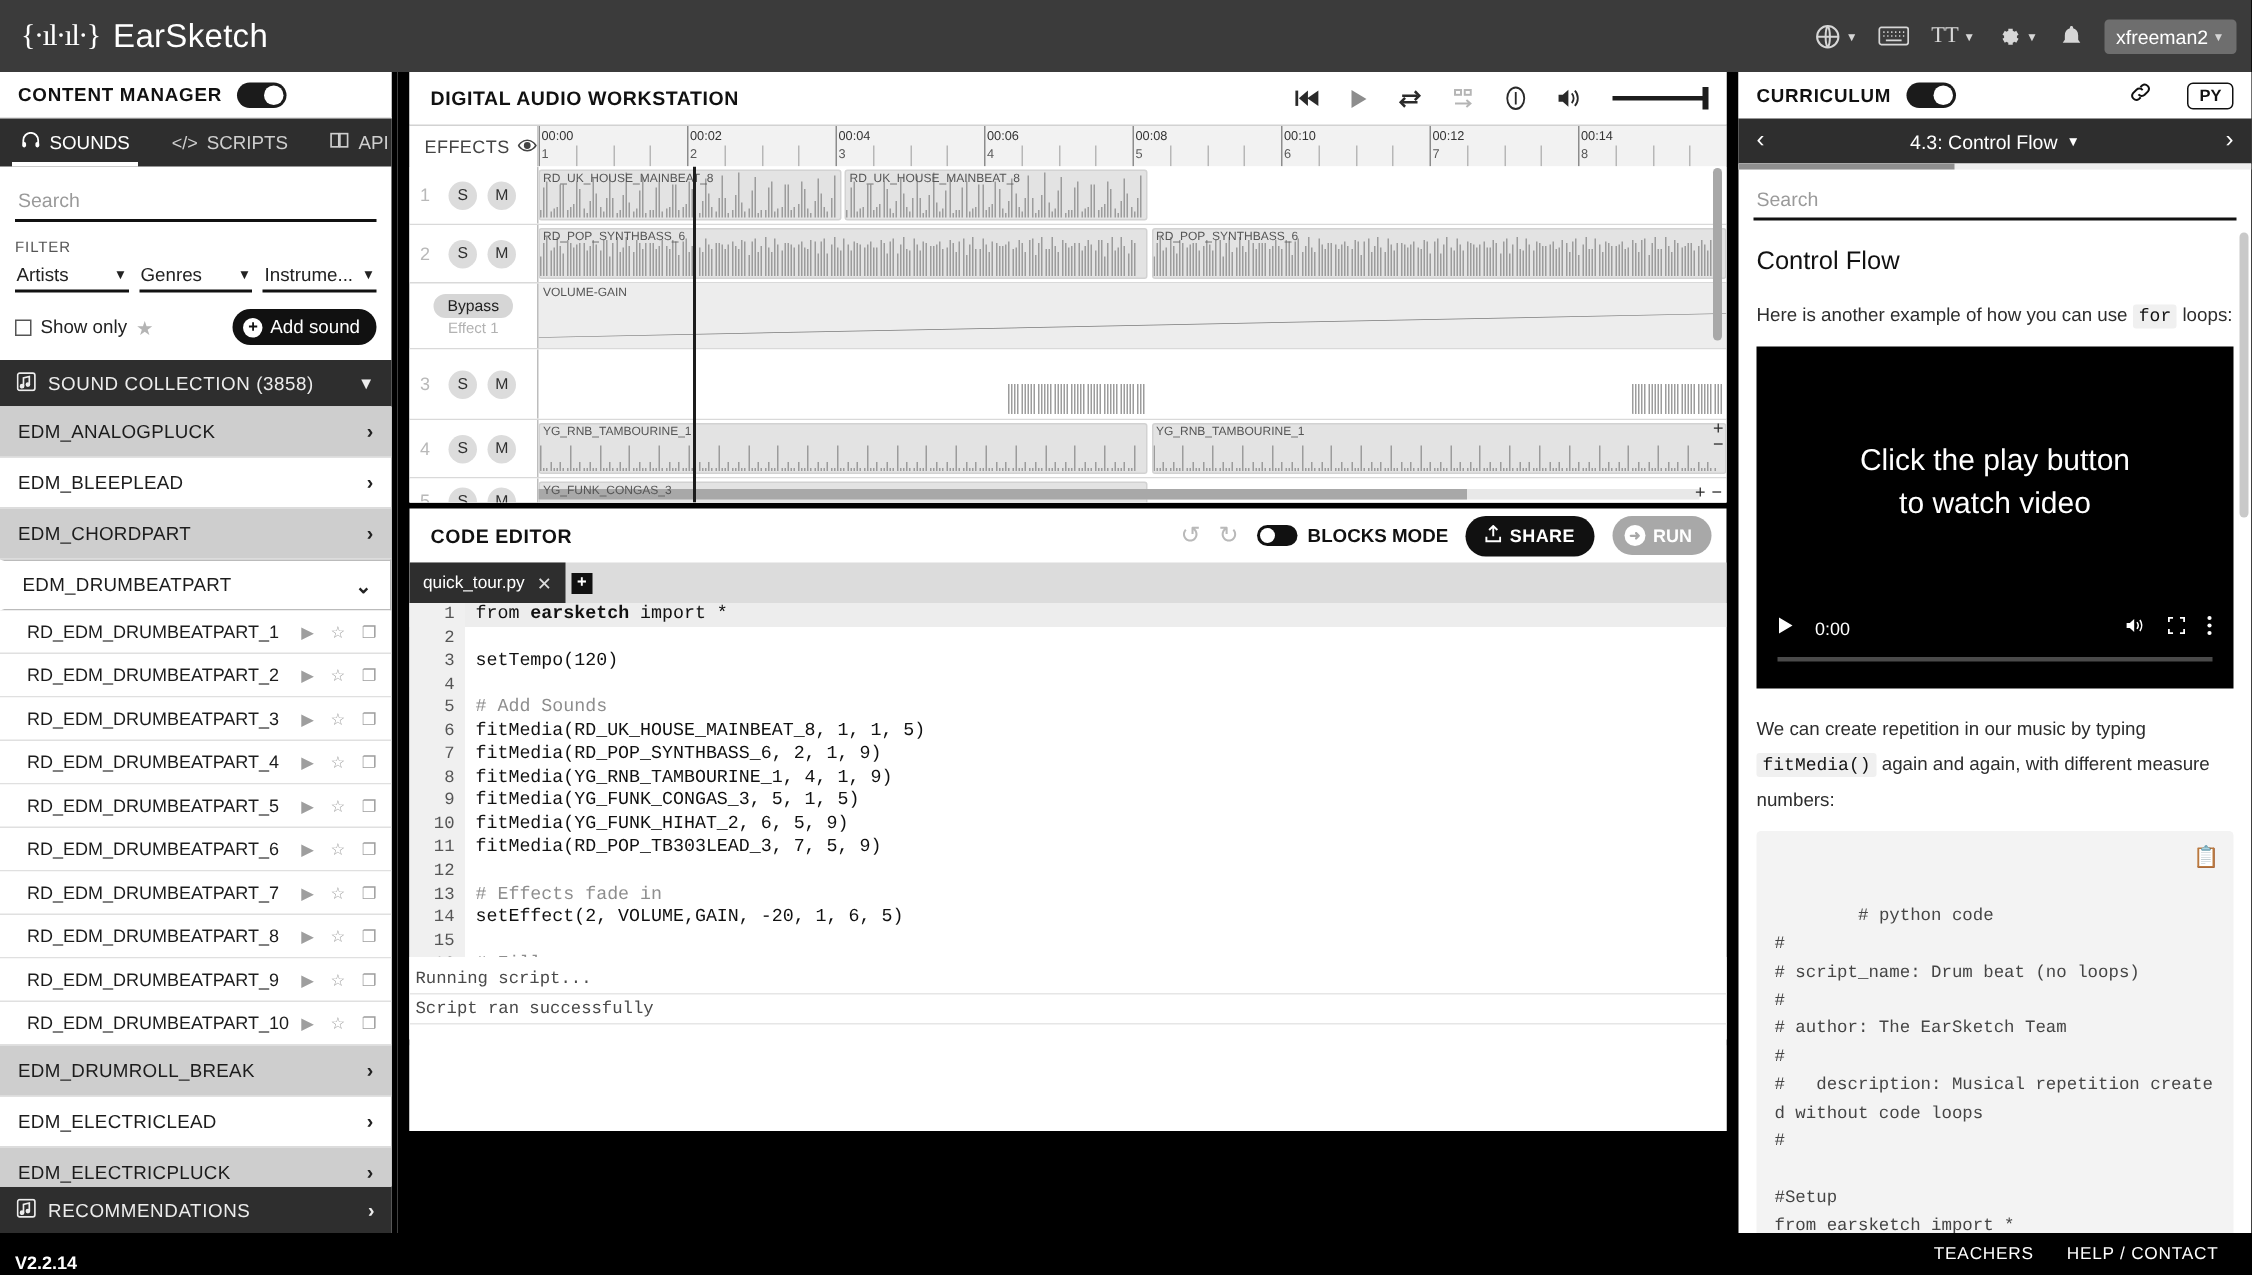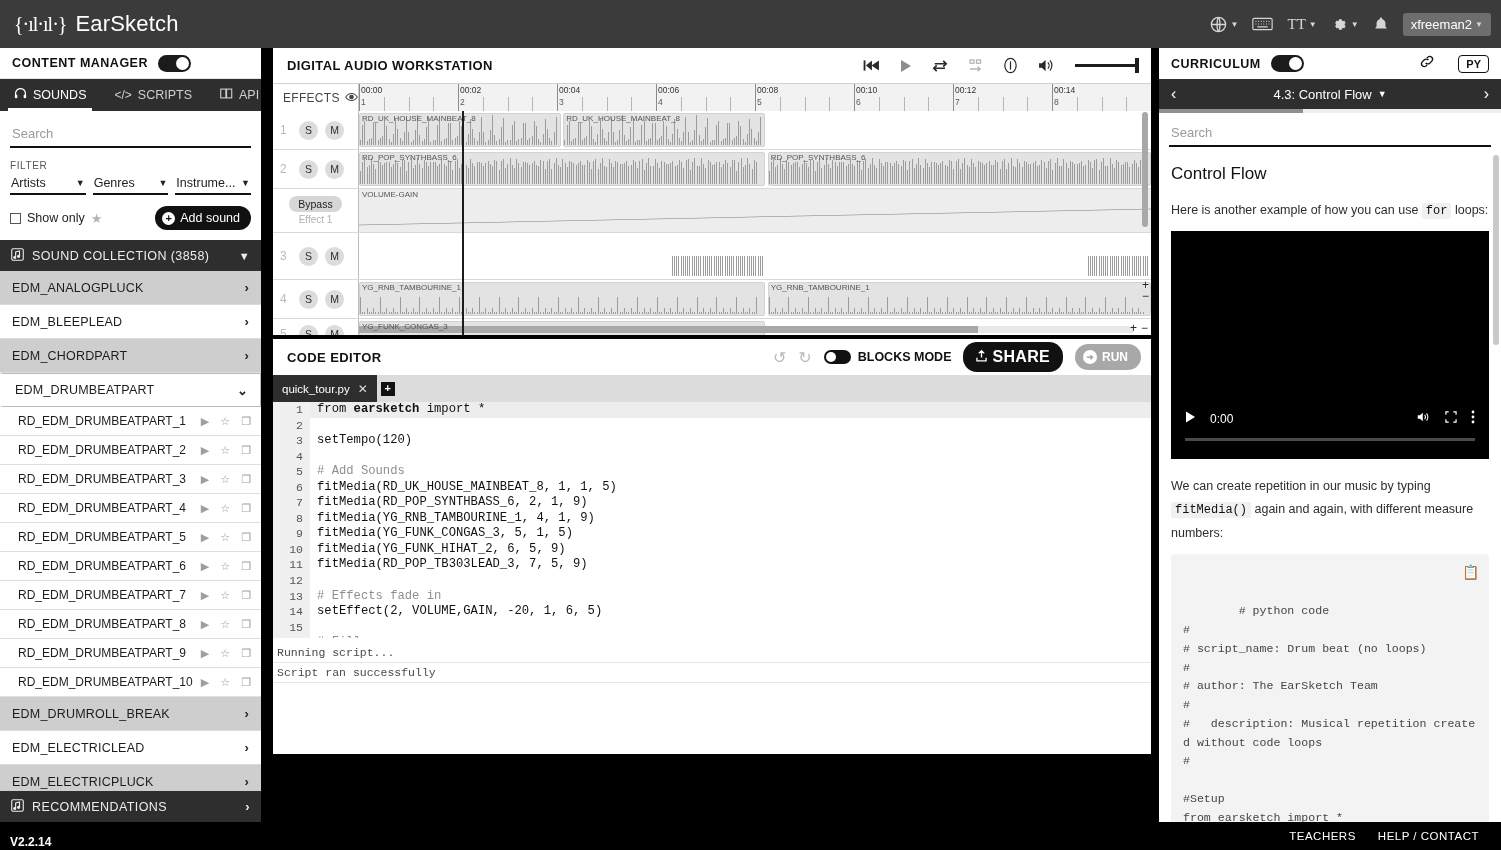--- a/index.html
+++ b/index.html
@@ -159,21 +159,21 @@
   .vscroll { position:absolute; right:3px; top:64px; width:6px; height:115px; background:#a8a8a8; border-radius:3px; z-index:11;}
 
   #editor { position:absolute; left:4px; top:291px; width:878px; height:415px; background:#fff; }
   .ed-head { height:36px; display:flex; align-items:center; padding:0 10px 0 14px; }
   .ed-ctrls { margin-left:auto; display:flex; align-items:center; gap:12px; }
   .undo { color:#b9b9b9; font-size:16px; cursor:pointer; }
   .blocks { display:flex; align-items:center; gap:7px; font-size:12.5px; font-weight:bold; color:#111; cursor:pointer;}
   .bt-toggle { width:27px;height:14px;border-radius:7px;background:#111; position:relative; }
   .bt-toggle::after{content:"";position:absolute;left:2px;top:2px;width:10px;height:10px;border-radius:50%;background:#fff;}
   .btn-dark {
-    background:#111; color:#fff; border-radius:14px; font-size:16px; font-weight:bold;
+    background:#111; color:#fff; border-radius:14px; font-size:12px; font-weight:bold;
     padding:6px 13px; display:flex; align-items:center; gap:5px; cursor:pointer; letter-spacing:.3px;
   }
   .btn-run {
     background:#a8a8a8; color:#fff; border-radius:14px; font-size:12px; font-weight:bold;
     padding:6px 13px 6px 8px; display:flex; align-items:center; gap:5px; cursor:pointer;
   }
   .runc { width:14px;height:14px;border-radius:50%;background:#fff;color:#a8a8a8;font-size:9px;
     display:flex;align-items:center;justify-content:center; }
   .tabbar { height:27px; background:#dcdcdc; display:flex; align-items:stretch; }
   .ftab { background:#2e2e2e; color:#fff; font-size:11.5px; display:flex; align-items:center;
@@ -1790,20 +1790,24 @@
 
     <div class="cur-body">
       <div class="cur-h1">Control Flow</div>
       <div class="cur-p">
         <span>Here is another example of how you can use</span>
         <span class="inlinecode">for</span>
         <span>loops:</span>
       </div>
 
       <div class="video">
+        <div class="vid-msg">
+          <div>Click the play button</div>
+          <div>to watch video</div>
+        </div>
         <div class="vid-ctrl">
           <span>
             <svg width="11" height="12" viewBox="0 0 11 12" fill="#fff">
                 <path d="M1 0.6l9 5.4-9 5.4z"></path>
               </svg>
           </span>
           <span>0:00</span>
           <span class="sp"></span>
           <span>
             <svg width="14" height="12" viewBox="0 0 15 12" fill="#fff">

